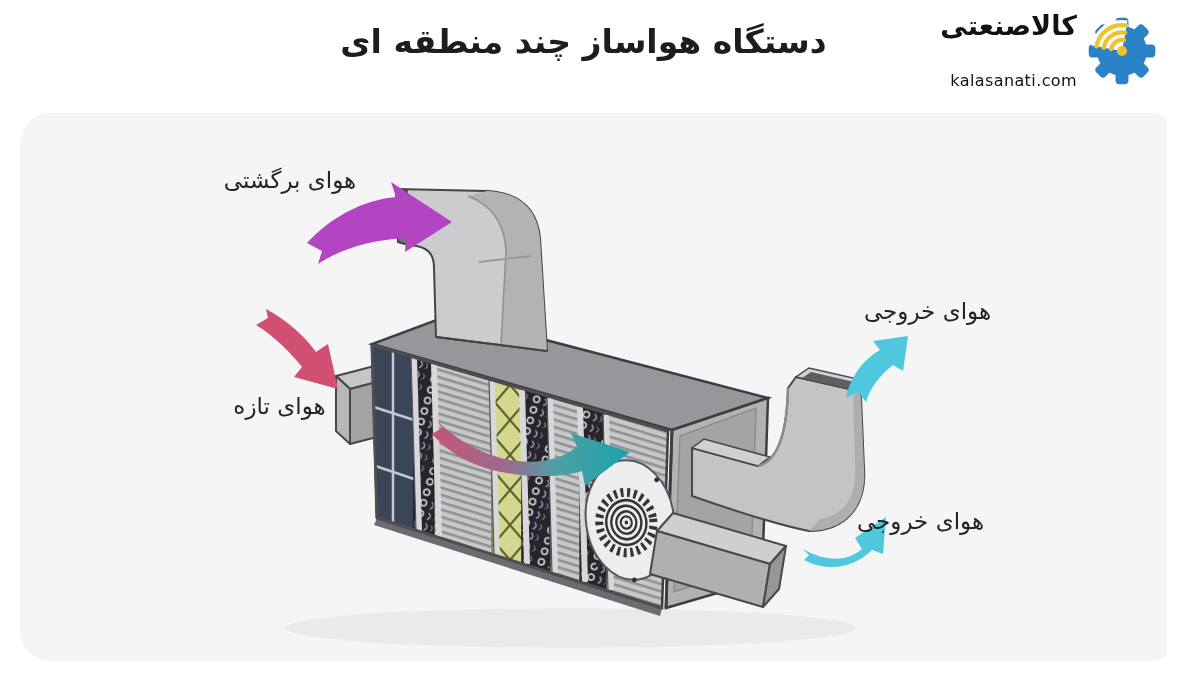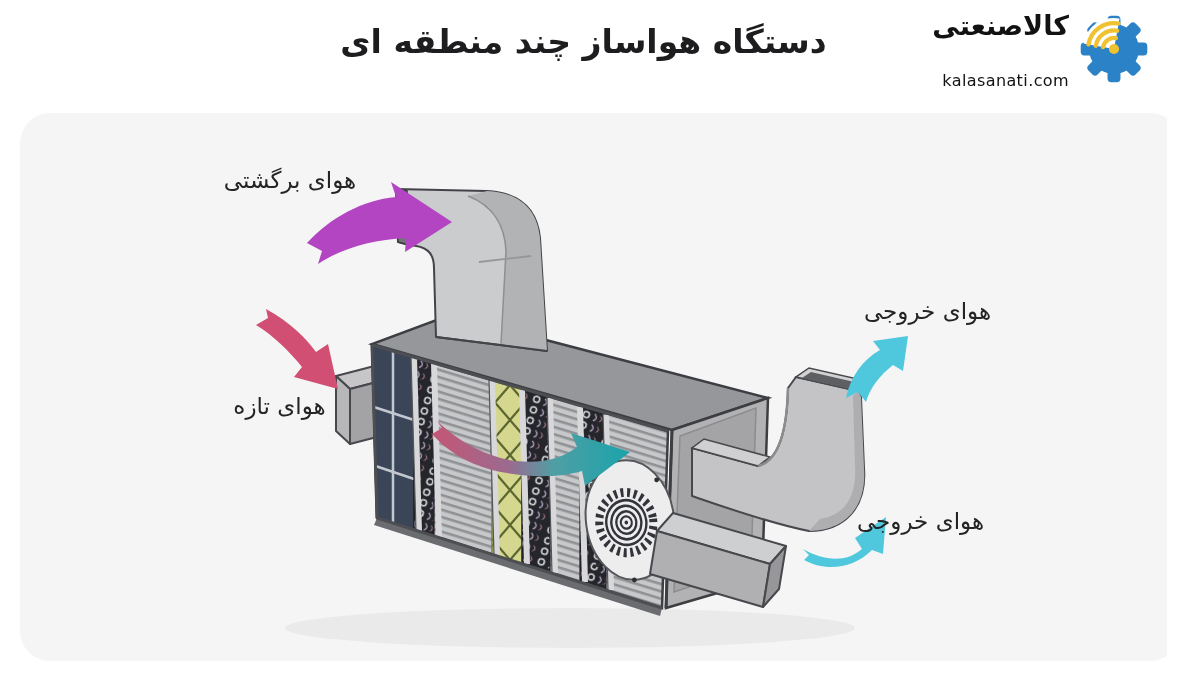--- a/index.html
+++ b/index.html
@@ -1,21 +1,21 @@
 <!DOCTYPE html>
 <html lang="fa" style="--panel_bg: #f5f5f6; --title_text: #1d1d1f; --label_text: #242424; --return_arrow: #b445c2; --fresh_arrow: #d04f72; --outlet_arrow: #4fc8de; --flow_crimson: #c65574; --flow_teal: #1aa3aa; --logo_gear_blue: #2b82c6; --logo_signal_yellow: #f0c22f; --logo_text: #121212;"><head>
 <meta charset="utf-8">
 <style>
   html,body{margin:0;padding:0;background:#ffffff;}
   .page{position:relative;width:1167px;height:690px;background:#ffffff;overflow:hidden;
         font-family:"DejaVu Sans",sans-serif;}
   .title{position:absolute;top:22px;left:0;right:0;text-align:center;direction:rtl;
          font-size:33px;font-weight:bold;color:var(--title_text);letter-spacing:0;}
   
-  .logo{position:absolute;top:12px;right:16px;display:flex;gap:8px;}
+  .logo{position:absolute;top:12px;right:8px;display:flex;align-items:center;gap:8px;}
   .logo-texts{display:flex;flex-direction:column;align-items:flex-end;}
   .logo-brand{direction:rtl;font-size:27px;font-weight:bold;color:var(--logo_text);line-height:1.05;}
   .logo-domain{font-size:16px;color:var(--logo_text);letter-spacing:.4px;line-height:1.1;margin-top:32px;}
   
   .panel{position:absolute;left:20px;top:113px;width:1160px;height:548px;background:var(--panel_bg);
          border-radius:30px;}
   .diagram-svg{position:absolute;left:0;top:0;width:1200px;height:690px;}
   .diagram-label{position:absolute;direction:rtl;text-align:center;font-size:23px;
                  color:var(--label_text);font-weight:500;}
   .lbl-return{left:200px;top:167px;width:180px;}

